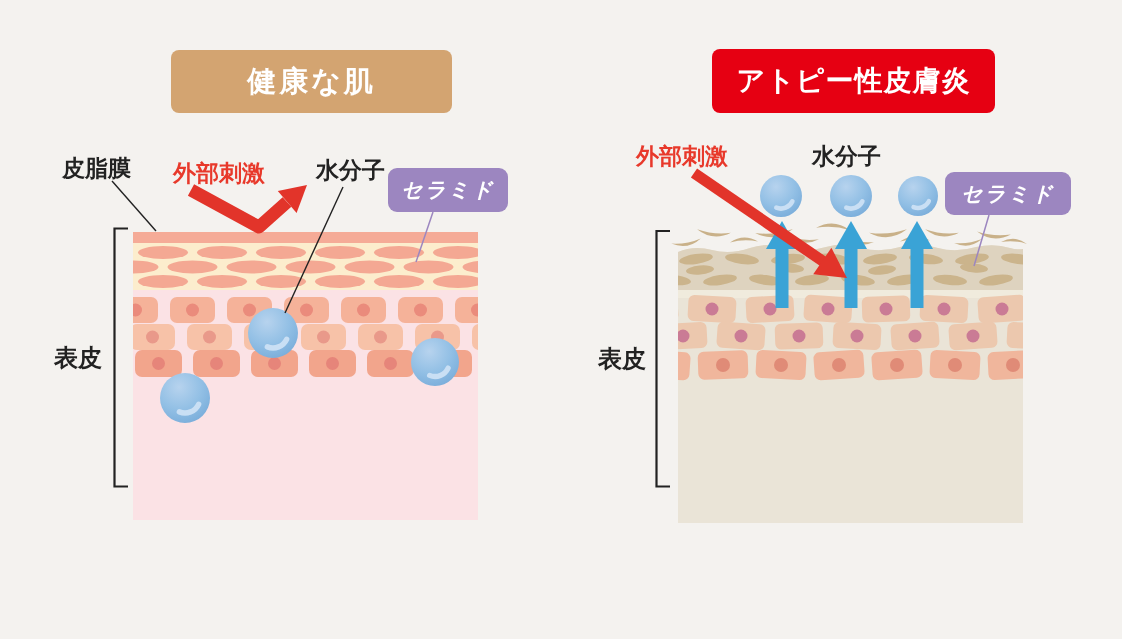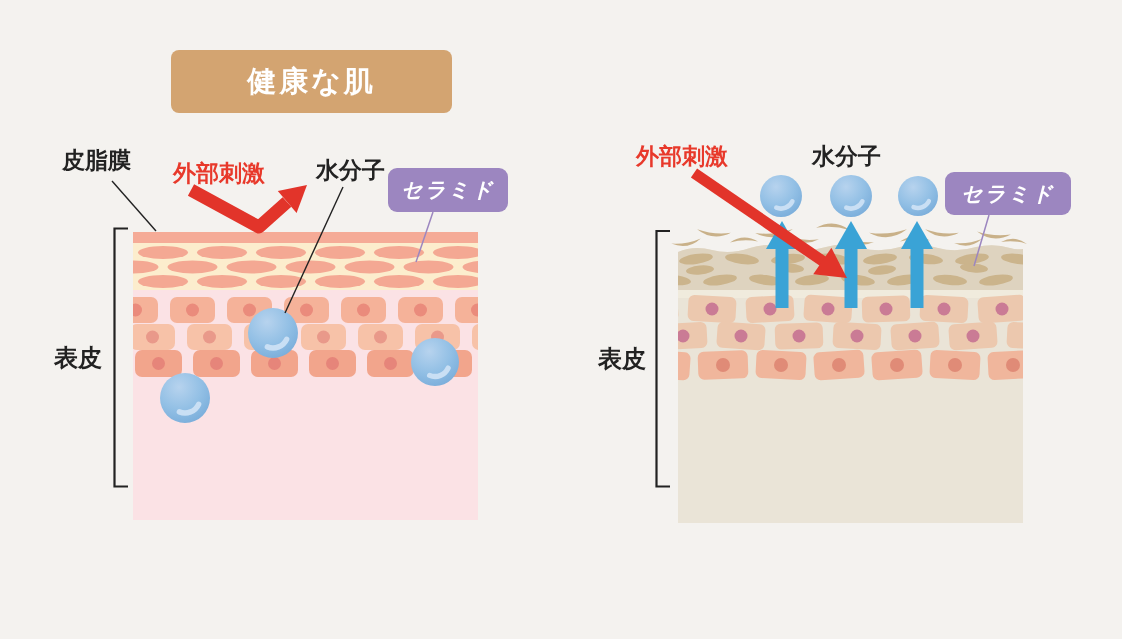--- a/index.html
+++ b/index.html
@@ -11,21 +11,21 @@
   }
   #art{position:absolute;left:0;top:0}
   .title-box{
     position:absolute;display:flex;align-items:center;justify-content:center;
     border-radius:8px;color:#fff;font-weight:bold;white-space:nowrap;
   }
   .t-left{left:171px;top:50px;width:281px;height:63px;background:var(--tanbox);font-size:29px;letter-spacing:3px}
   .t-right{left:712px;top:49px;width:283px;height:64px;background:var(--redbox);font-size:28px;letter-spacing:1px}
   .lbl{position:absolute;color:var(--ink);font-size:23px;font-weight:600;white-space:nowrap;line-height:1.1}
   .lbl.red{color:var(--red)}
-  .lbl-sebum{left:62px;top:148px}
+  .lbl-sebum{left:62px;top:156px}
   .lbl-stim-l{left:173px;top:161px}
   .lbl-water-l{left:316px;top:158px}
   .lbl-epi-l{left:54px;top:345px;font-size:24px}
   .lbl-stim-r{left:636px;top:144px}
   .lbl-water-r{left:812px;top:144px}
   .lbl-epi-r{left:598px;top:346px;font-size:24px}
   .badge{
     position:absolute;display:flex;align-items:center;justify-content:center;
     background:var(--purple);border-radius:9px;color:#fff;font-size:21px;
     letter-spacing:2px;font-weight:600;white-space:nowrap;font-style:italic;
@@ -262,20 +262,23 @@
       <path d="M670,231 L656.5,231 L656.5,486.5 L670,486.5" stroke="#222222" stroke-width="2.2" fill="none"></path>
       <line x1="112" y1="181" x2="156" y2="231" stroke="#222222" stroke-width="1.4"></line>
       <line x1="343" y1="187" x2="285" y2="313" stroke="#222222" stroke-width="1.4"></line>
       <line x1="433" y1="212" x2="416" y2="262" stroke="#9c86c0" stroke-width="1.5"></line>
       <line x1="989" y1="215" x2="974" y2="266" stroke="#9c86c0" stroke-width="1.5"></line>
     </svg>
 
   <div class="title-box t-left">
     <span>健康な肌</span>
   </div>
+  <div class="title-box t-right">
+    <span>アトピー性皮膚炎</span>
+  </div>
 
   <div class="lbl lbl-sebum">皮脂膜</div>
   <div class="lbl red lbl-stim-l">外部刺激</div>
   <div class="lbl lbl-water-l">水分子</div>
   <div class="badge badge-cer-l">
     <span>セラミド</span>
   </div>
   <div class="lbl lbl-epi-l">表皮</div>
 
   <div class="lbl red lbl-stim-r">外部刺激</div>

